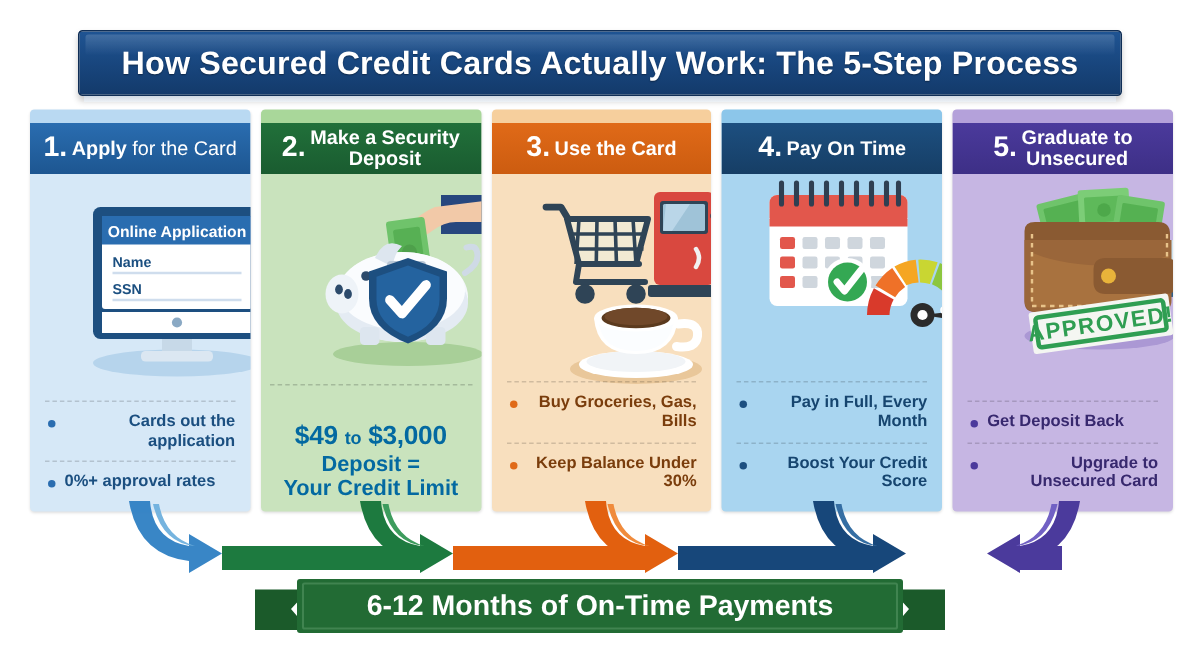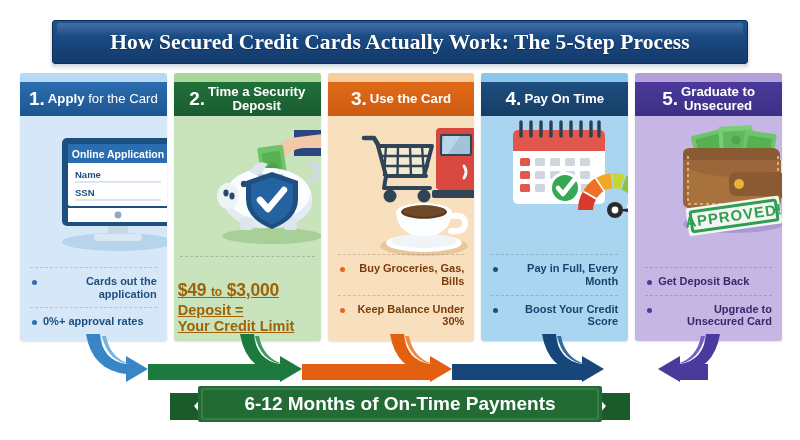--- a/index.html
+++ b/index.html
@@ -61,35 +61,35 @@
   .c1 .btxt{color:#1b4f80;} .c1 .dot{background:#2a6db0;}
   .c2 { background:#c9e3bd; } .c2 .cap{background:#a9d79a;} .c2 .hdr{background:linear-gradient(180deg,#21703a,#1a5c30);}
   .c3 { background:#f8dfbe; } .c3 .cap{background:#f6cf9d;} .c3 .hdr{background:linear-gradient(180deg,#e06a18,#cc5c10);}
   .c3 .btxt{color:#7a3d0c;} .c3 .dot{background:#e06a18;}
   .c4 { background:#a9d5f0; } .c4 .cap{background:#8cc6ea;} .c4 .hdr{background:linear-gradient(180deg,#1d4f80,#163e65);}
   .c4 .btxt{color:#16456f;} .c4 .dot{background:#1d4f80;}
   .c5 { background:#c6b6e3; } .c5 .cap{background:#b4a1da;} .c5 .hdr{background:linear-gradient(180deg,#4b3a9c,#3d2f86);}
   .c5 .btxt{color:#37286e;} .c5 .dot{background:#4b3a9c;}
 
   
-  .c2text { position:absolute; left:4px; right:4px; bottom:7px; text-align:left; color:#a16207;text-decoration:underline; }
+  .c2text { position:absolute; left:4px; right:4px; bottom:7px; text-align:center; color:#0369a1; }
   .c2text .l1 { font-size:17.5px; font-weight:bold; letter-spacing:-.2px; }
   .c2text .l1 .to { font-size:12px; font-weight:bold; }
   .c2text .l2 { font-size:14.5px; font-weight:bold; margin-top:1px; }
   .c2text .l3 { font-size:14.5px; font-weight:bold; }
   .c2dash { border-top:1.6px dashed rgba(0,0,0,.18); margin:0 6px 6px; }
 
   
   .arrows { position:absolute; left:0; top:334px; width:800px; height:56px; }
 
   
   .ribbon-wrap { position:absolute; left:170px; top:383px; width:516px; height:50px; }
 
   svg { display:block; }
-  .noselect { user-select:none;font-family:Liberation Serif, serif; }
+  .noselect { user-select:none; }
 </style>
 </head>
 <body>
 
 <div class="stage">
 
   <div class="title-bar">
     <div class="shine"></div>
     <div class="title-text noselect">How Secured Credit Cards Actually Work: The 5-Step Process</div>
   </div>
@@ -133,21 +133,21 @@
             <span class="btxt">0%+ approval rates</span>
           </div>
         </div>
       </div>
     </div>
 
     <div class="col c2">
       <div class="cap"></div>
       <div class="hdr">
         <span class="num">2.</span>
-        <span class="lbl"><span>Time a Security</span><br><span>Deposit</span></span>
+        <span class="lbl"><span>Make a Security</span><br><span>Deposit</span></span>
       </div>
       <div class="body">
         <div class="art" style="height:140px">
           <svg width="148" height="140" viewBox="0 0 148 140">
             <ellipse cx="74" cy="120" rx="50" ry="8" fill="#a8cf98"></ellipse>
 
             <path d="M96 14 l30 0 0 26 -30 0 z" fill="#27477e"></path>
             <path d="M92 22 q-10 4 -16 12 q-3 5 2 7 q6 2 12 -3 q8 -6 16 -6 l18 0 0 -14 z" fill="#f2c9a8"></path>
             <path d="M78 30 q-8 4 -9 11 q-1 5 5 5 q6 0 11 -6 z" fill="#f2c9a8"></path>
 

